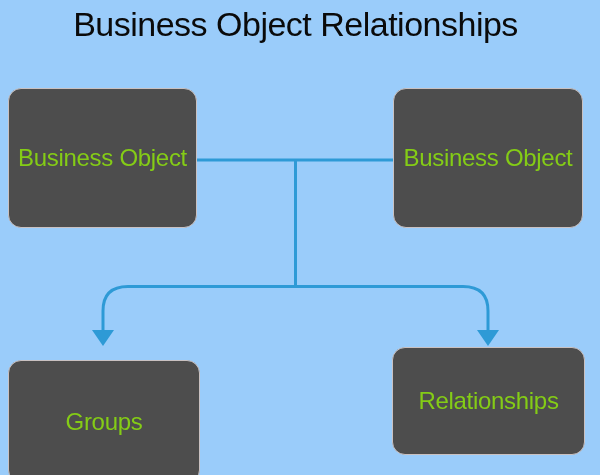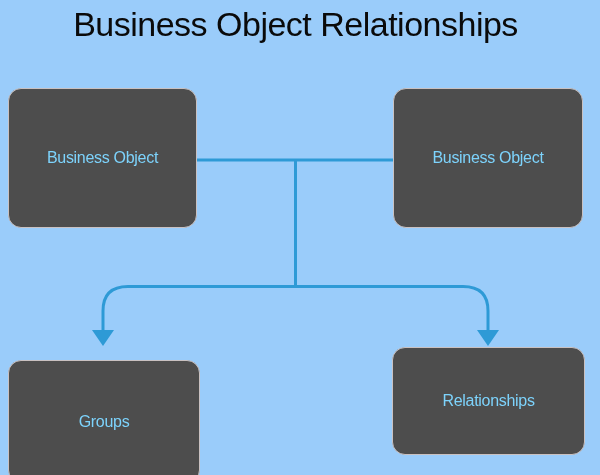--- a/index.html
+++ b/index.html
@@ -28,22 +28,22 @@
     position: absolute;
     box-sizing: border-box;
     background: #4D4D4D;
     border: 1px solid #C9C1C1;
     border-radius: 13px;
     display: flex;
     align-items: center;
     justify-content: center;
   }
   .node .label {
-    color: #7dd3fc;
-    font-size: 16px;
+    color: #84cc16;
+    font-size: 24px;
     letter-spacing: -0.3px;
     white-space: nowrap;
   }
   .node-top-left   { left: 8px;   top: 88px;  width: 189px; height: 140px; }
   .node-top-right  { left: 393px; top: 88px;  width: 190px; height: 140px; }
   .node-bot-left   { left: 8px;   top: 360px; width: 192px; height: 123px; }
   .node-bot-right  { left: 392px; top: 347px; width: 193px; height: 108px; text-align: center; }
   .connector-layer {
     position: absolute;
     left: 0; top: 0;

